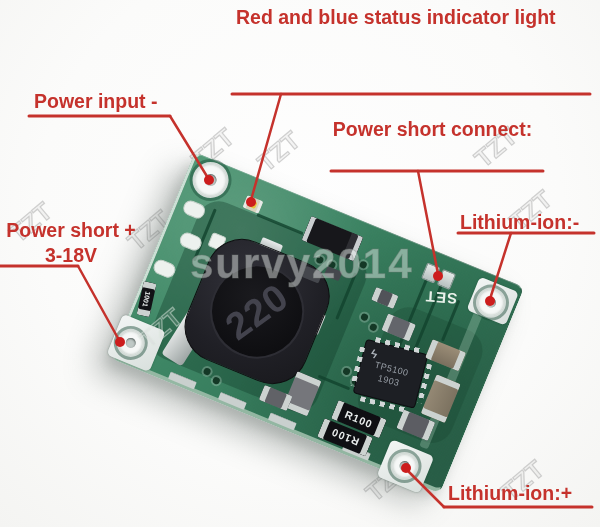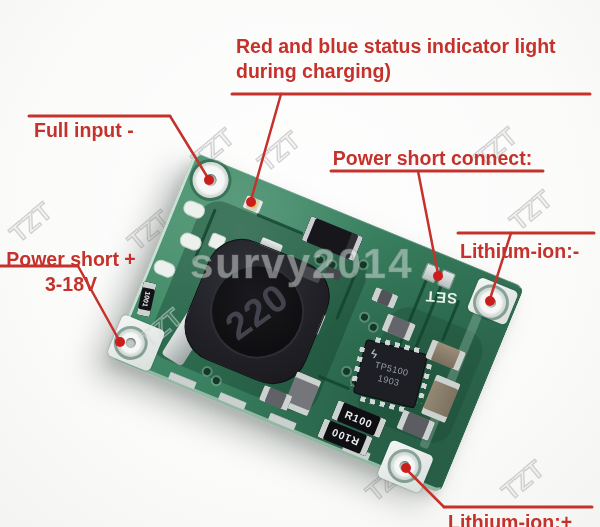--- a/index.html
+++ b/index.html
@@ -41,21 +41,21 @@
   .padhole{border-radius:50%;background:#bfc9c6;box-shadow:inset 0 1px 2px rgba(60,70,66,0.8);}
   .whitepad{background:#edf1ee;border:1px solid #c6d2ca;border-radius:7px;}
   .smd{border-radius:2px;}
   .silverends-h{box-shadow:inset 6px 0 0 #ccd2d0, inset -6px 0 0 #ccd2d0;}
   .silverends-v{box-shadow:inset 0 6px 0 #ccd2d0, inset 0 -6px 0 #ccd2d0;}
   .etab{width:28px;height:8px;background:#c9d0ce;border-top:1px solid #9fa8a5;border-radius:1px;}
   .rtext{width:100%;height:100%;display:flex;align-items:center;justify-content:center;
          position:relative;color:#e9ecec;font-size:10.5px;font-weight:bold;letter-spacing:1px;}
   
   .ann{position:absolute;color:#c5322c;font-size:19.5px;font-weight:bold;
-       line-height:25px;z-index:50;white-space:nowrap;margin-top:29px;}
+       line-height:25px;z-index:50;white-space:nowrap;}
   .ann.center{text-align:center;white-space:normal;}
   .ann div{white-space:nowrap;}
   svg.overlay{position:absolute;left:0;top:0;z-index:40;pointer-events:none;}
 </style>
 </head>
 <body>
 
 <div class="scene">
 
   <span class="wm wm-tzt" style="left:8px;top:208px">TZT</span>
@@ -206,24 +206,23 @@
       <circle cx="209" cy="180" r="5"></circle>
       <circle cx="120" cy="342" r="5"></circle>
       <circle cx="438" cy="276" r="5"></circle>
       <circle cx="490" cy="301" r="5"></circle>
       <circle cx="406" cy="468" r="5"></circle>
     </g>
   </svg>
 
   <div class="ann" style="left:236px;top:5px">
     <div>Red and blue status indicator light</div>
-    <div>during charging)</div>
-  </div>
-
-  <div class="ann" style="left:34px;top:89px">Full input -</div>
+  </div>
+
+  <div class="ann" style="left:34px;top:89px">Power input -</div>
 
   <div class="ann center" style="left:0px;top:218px;width:142px">
     <div>Power short +</div>
     <div>3-18V</div>
   </div>
 
   <div class="ann center" style="left:320px;top:117px;width:225px">
     <div>Power short connect:</div>
   </div>
 

